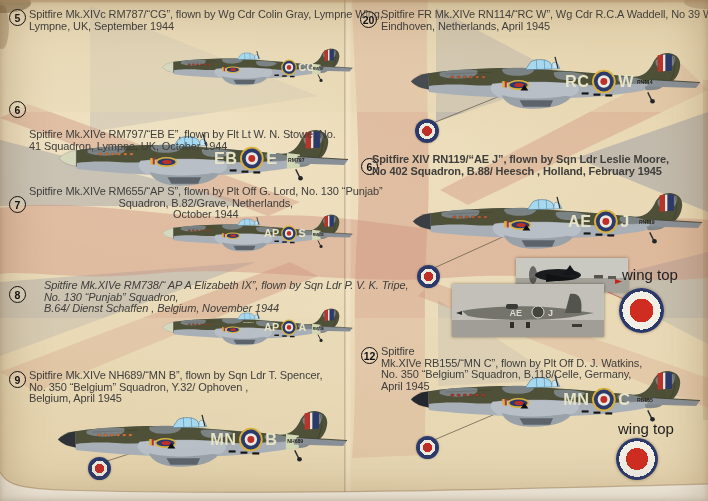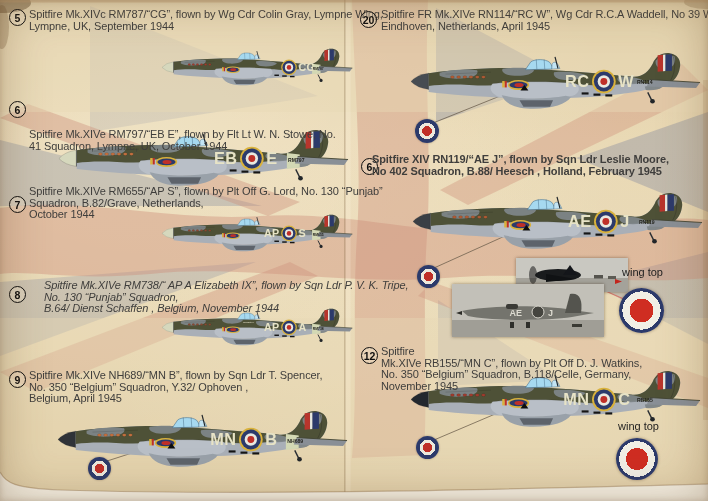--- a/index.html
+++ b/index.html
@@ -33,21 +33,21 @@
   .roundel-side{
     position:absolute;z-index:35;border-radius:50%;
     background:radial-gradient(circle,#bf2f28 0 29%,#ece9dd 29% 47%,#2c3a6b 47% 88%,#d9b23c 88% 100%);
     box-shadow:0 0 2px rgba(60,40,20,.4);
   }
   .roundel-top{
     position:absolute;z-index:35;border-radius:50%;
     background:radial-gradient(circle,#cf2d22 0 37%,#f1efe6 37% 60%,#2c3a6b 60% 90%,#e3b93c 90% 100%);
     box-shadow:0 0 3px rgba(60,40,20,.45);
   }
-  .wing-top-label{position:absolute;z-index:36;font-size:11px;color:#1e1e1e;}
+  .wing-top-label{position:absolute;z-index:36;font-size:15px;color:#1e1e1e;}
   .photo{position:absolute;overflow:hidden;box-shadow:0 0 3px rgba(60,40,20,.5);}
   .photo svg{display:block;width:100%;height:100%;}
 </style>
 </head>
 <body>
 
 <div id="sheet">
 
   <svg class="bg-svg" viewBox="0 0 708 501" aria-hidden="true">
     <g>
@@ -247,21 +247,21 @@
           <circle cx="198.5" cy="36" r="12" fill="#d9b23c"></circle>
           <circle cx="198.5" cy="36" r="10.1" fill="#2c3a6b"></circle>
       <circle cx="198.5" cy="36" r="6.3" fill="#e9e9e0"></circle>
           <circle cx="198.5" cy="36" r="3.5" fill="#bf2f28"></circle>
           <text x="184" y="42" text-anchor="end" font-size="16.5" font-weight="bold" letter-spacing=".5" fill="#e7e3c6" font-family="Liberation Sans, sans-serif">EB</text>
           <text x="213" y="42" font-size="16.5" font-weight="bold" letter-spacing=".5" fill="#e7e3c6" font-family="Liberation Sans, sans-serif">E</text>
           <text x="243.5" y="40" text-anchor="middle" font-size="5.2" font-weight="bold" fill="#24241f" font-family="Liberation Sans, sans-serif">RM797</text>
         </svg>
       </div>
       <div class="entry-num" style="left: 9px; top: 196px;">7</div>
-      <div class="entry-text" style="left: 29px; top: 186px;">Spitfire Mk.XIVe RM655/“AP S”, flown by Plt Off G. Lord, No. 130 “Punjab”
+      <div class="entry-text" style="left: 29px; top: 186px; text-align: center;">Spitfire Mk.XIVe RM655/“AP S”, flown by Plt Off G. Lord, No. 130 “Punjab”
 Squadron, B.82/Grave, Netherlands,
 October 1944</div>
       <div class="plane" style="left: 160px; top: 210px; width: 195px; height: 49.4px;">
         <svg viewBox="0 0 300 76" preserveAspectRatio="xMidYMid meet">
           <path d="M3,36 Q9,29 21,27.5 L21,44 Q9,42.5 3,36 Z" fill="#d6d8bd" stroke="rgba(40,40,40,.35)" stroke-width=".5"></path>
           <rect x="20.2" y="27.5" width="2.4" height="16.5" fill="rgba(45,48,52,.75)"></rect>
           <path d="M21,27.5 C60,22.5 100,21.5 126,23 C160,25 195,28 226,31 C237,32.5 244,26 248,18 C251,10 259,6 266,7.5 C274,9 277,15 275.5,22 C274,31 269,36.5 262,39 C254,41.5 240,45 225,47.5 C195,52 160,54 120,53 C80,52 45,49.5 21,46.5 Z" fill="#a9afb7"></path>
           <path d="M21,27.5 C60,22.5 100,21.5 126,23 C160,25 195,28 226,31 C237,32.5 244,26 248,18 C251,10 259,6 266,7.5 C274,9 277,15 275.5,22 C274,31 269,36.5 262,39 L256,40.5 C246,37.5 238,37 228,37.5 C210,39.5 196,40.5 182,39.5 C164,38 150,40.5 132,39.5 C108,38.5 85,41 62,39.5 C45,38.5 32,39 21,40.5 Z" fill="#4e5137"></path>
           <g fill="#7e8588" opacity=".95">
       <path d="M32,27 C45,23.5 60,23 70,24.5 C72,28 68,31.5 59,32.5 C47,34 36,32.5 32,30 Z"></path>
@@ -550,21 +550,21 @@
           <circle cx="198.5" cy="36" r="3.5" fill="#bf2f28"></circle>
           <text x="184" y="42" text-anchor="end" font-size="16.5" font-weight="bold" letter-spacing=".5" fill="#e7e3c6" font-family="Liberation Sans, sans-serif">AE</text>
           <text x="213" y="42" font-size="16.5" font-weight="bold" letter-spacing=".5" fill="#e7e3c6" font-family="Liberation Sans, sans-serif">J</text>
           <text x="232" y="38.8" font-size="5.2" font-weight="bold" fill="#24241f" font-family="Liberation Sans, sans-serif">RN119</text>
         </svg>
       </div>
       <div class="entry-num" style="left: 361px; top: 347px;">12</div>
       <div class="entry-text" style="left: 381px; top: 346px;">Spitfire
 Mk.XIVe RB155/“MN C”, flown by Plt Off D. J. Watkins,
 No. 350 “Belgium” Squadron, B.118/Celle, Germany,
-November 1945</div>
+April 1945</div>
       <div class="plane" style="left: 408px; top: 364px; width: 296px; height: 74.9867px;">
         <svg viewBox="0 0 300 76" preserveAspectRatio="xMidYMid meet">
           <path d="M3,36 Q9,29 21,27.5 L21,44 Q9,42.5 3,36 Z" fill="#23272e" stroke="rgba(40,40,40,.35)" stroke-width=".5"></path>
           <rect x="20.2" y="27.5" width="2.4" height="16.5" fill="rgba(45,48,52,.75)"></rect>
           <path d="M21,27.5 C60,22.5 100,21.5 126,23 C160,25 195,28 226,31 C237,32.5 244,26 248,18 C251,10 259,6 266,7.5 C274,9 277,15 275.5,22 C274,31 269,36.5 262,39 C254,41.5 240,45 225,47.5 C195,52 160,54 120,53 C80,52 45,49.5 21,46.5 Z" fill="#a9afb7"></path>
           <path d="M21,27.5 C60,22.5 100,21.5 126,23 C160,25 195,28 226,31 C237,32.5 244,26 248,18 C251,10 259,6 266,7.5 C274,9 277,15 275.5,22 C274,31 269,36.5 262,39 L256,40.5 C246,37.5 238,37 228,37.5 C210,39.5 196,40.5 182,39.5 C164,38 150,40.5 132,39.5 C108,38.5 85,41 62,39.5 C45,38.5 32,39 21,40.5 Z" fill="#4e5137"></path>
           <g fill="#7e8588" opacity=".95">
       <path d="M32,27 C45,23.5 60,23 70,24.5 C72,28 68,31.5 59,32.5 C47,34 36,32.5 32,30 Z"></path>
       <path d="M96,23 C110,21.5 121,22 128,24 C126,29 117,31 105,30 C98,29 94,26 96,23 Z"></path>
       <path d="M148,26.5 C163,25.5 174,27 180,29.5 C176,34 166,35.5 155,34 C149,32.5 147,29.5 148,26.5 Z"></path>

